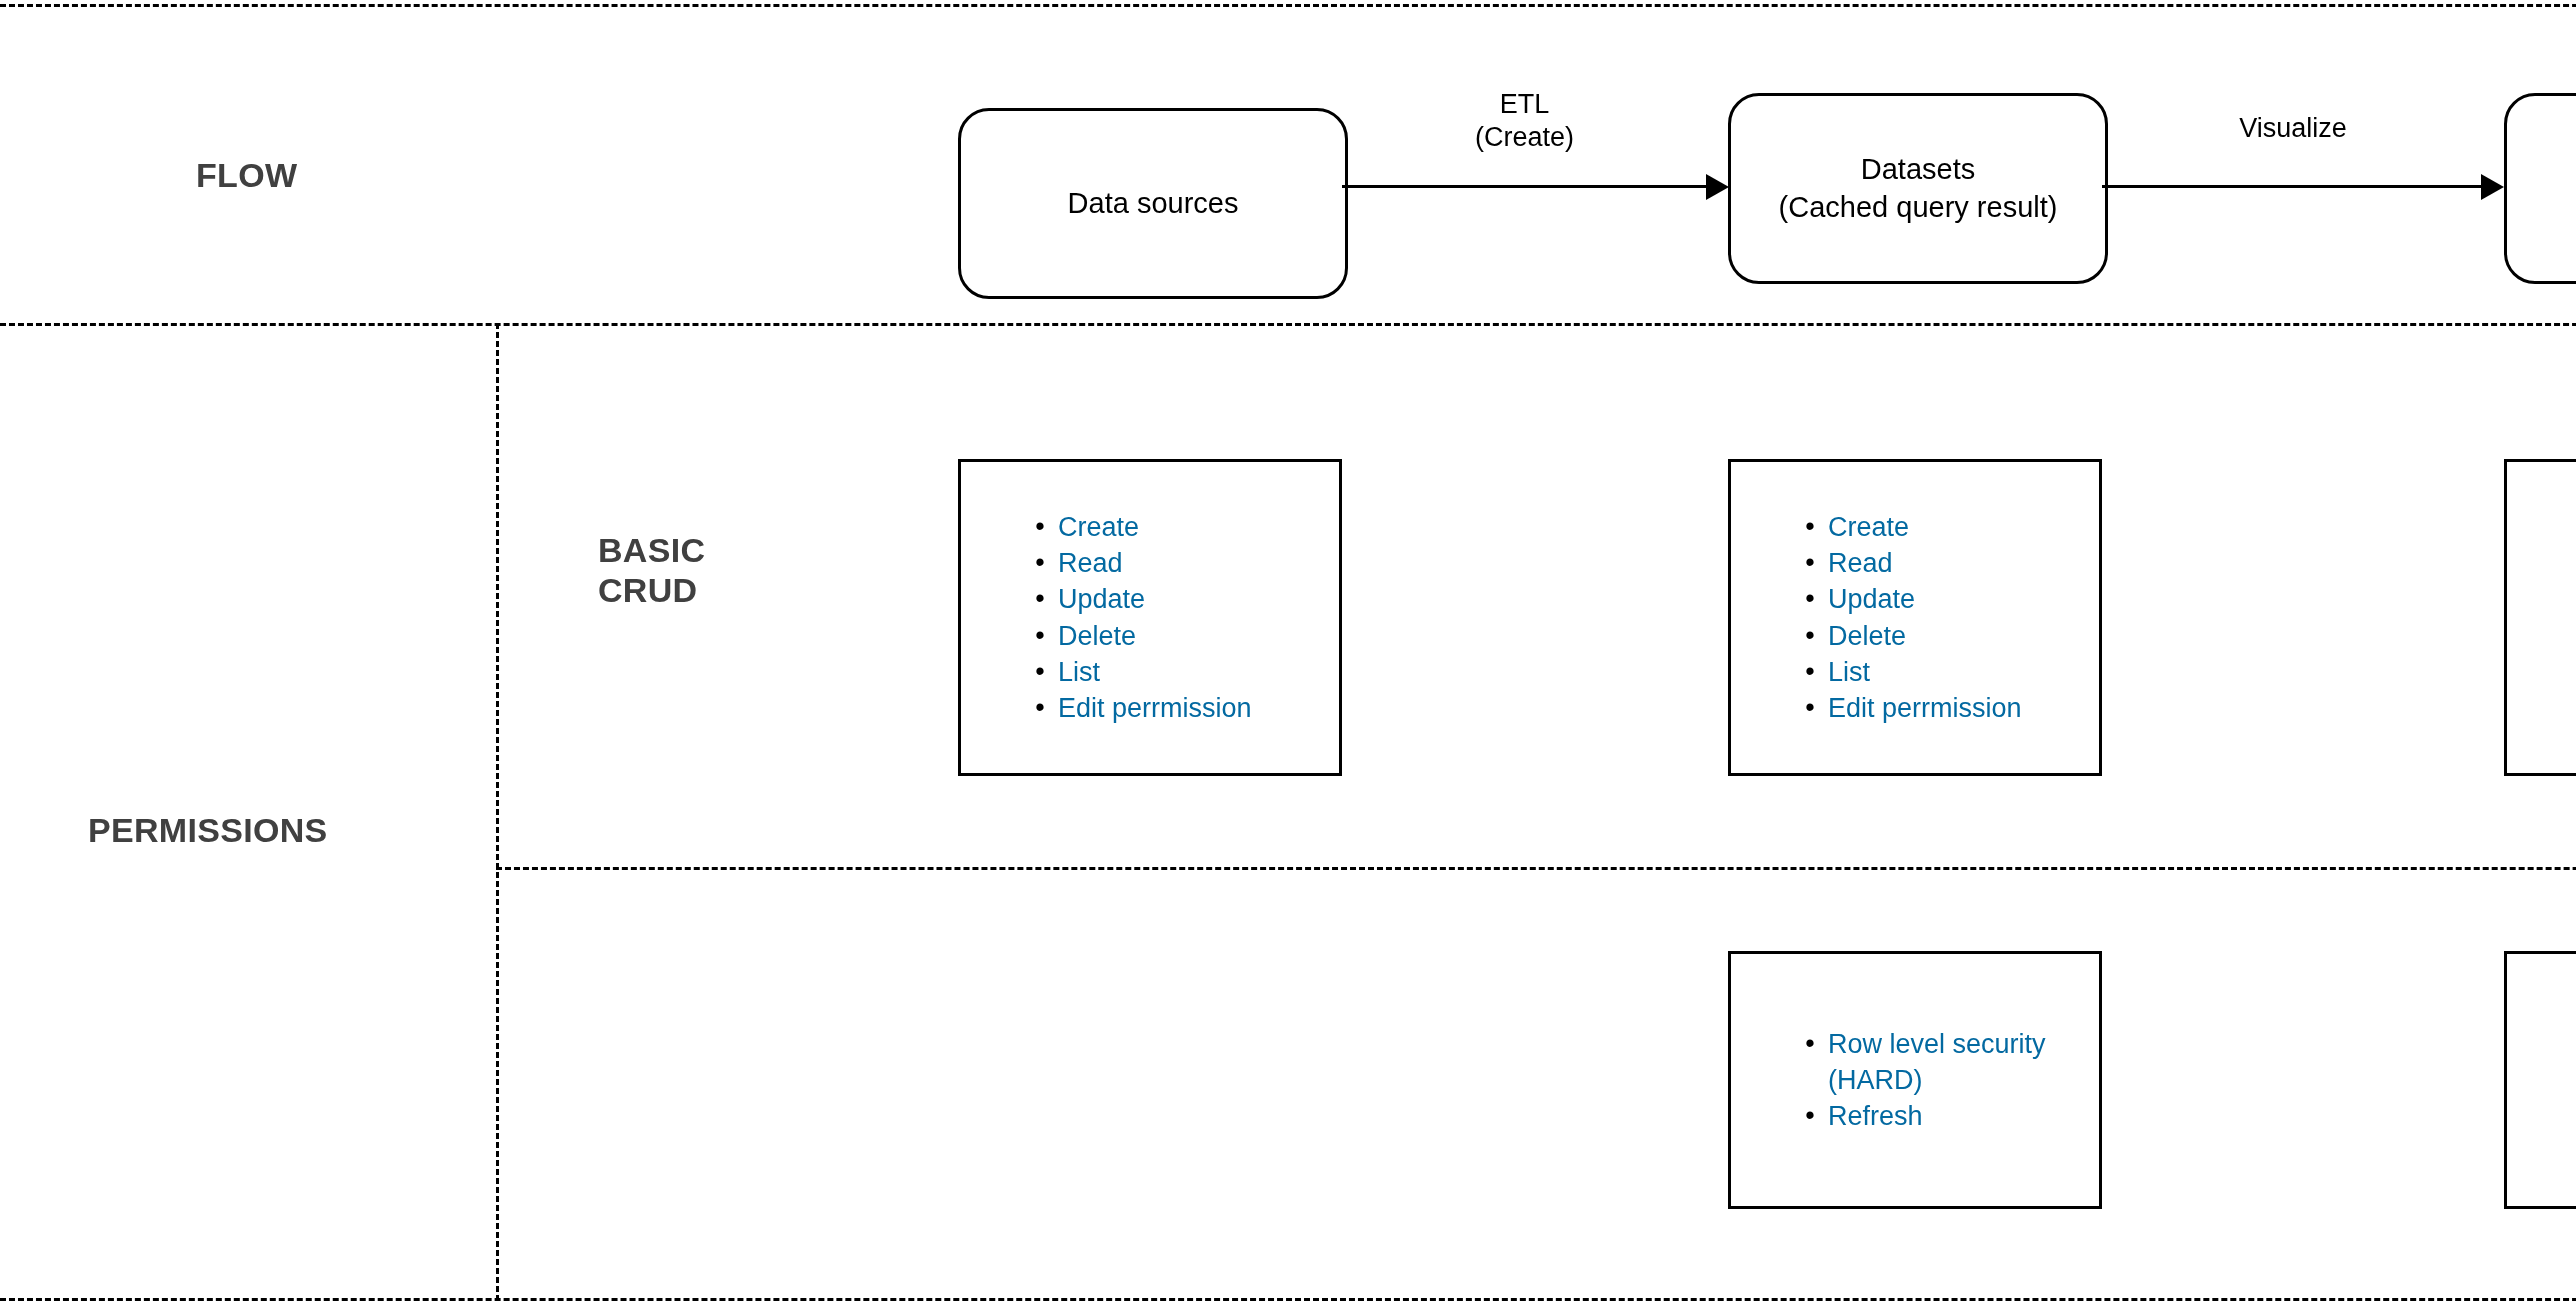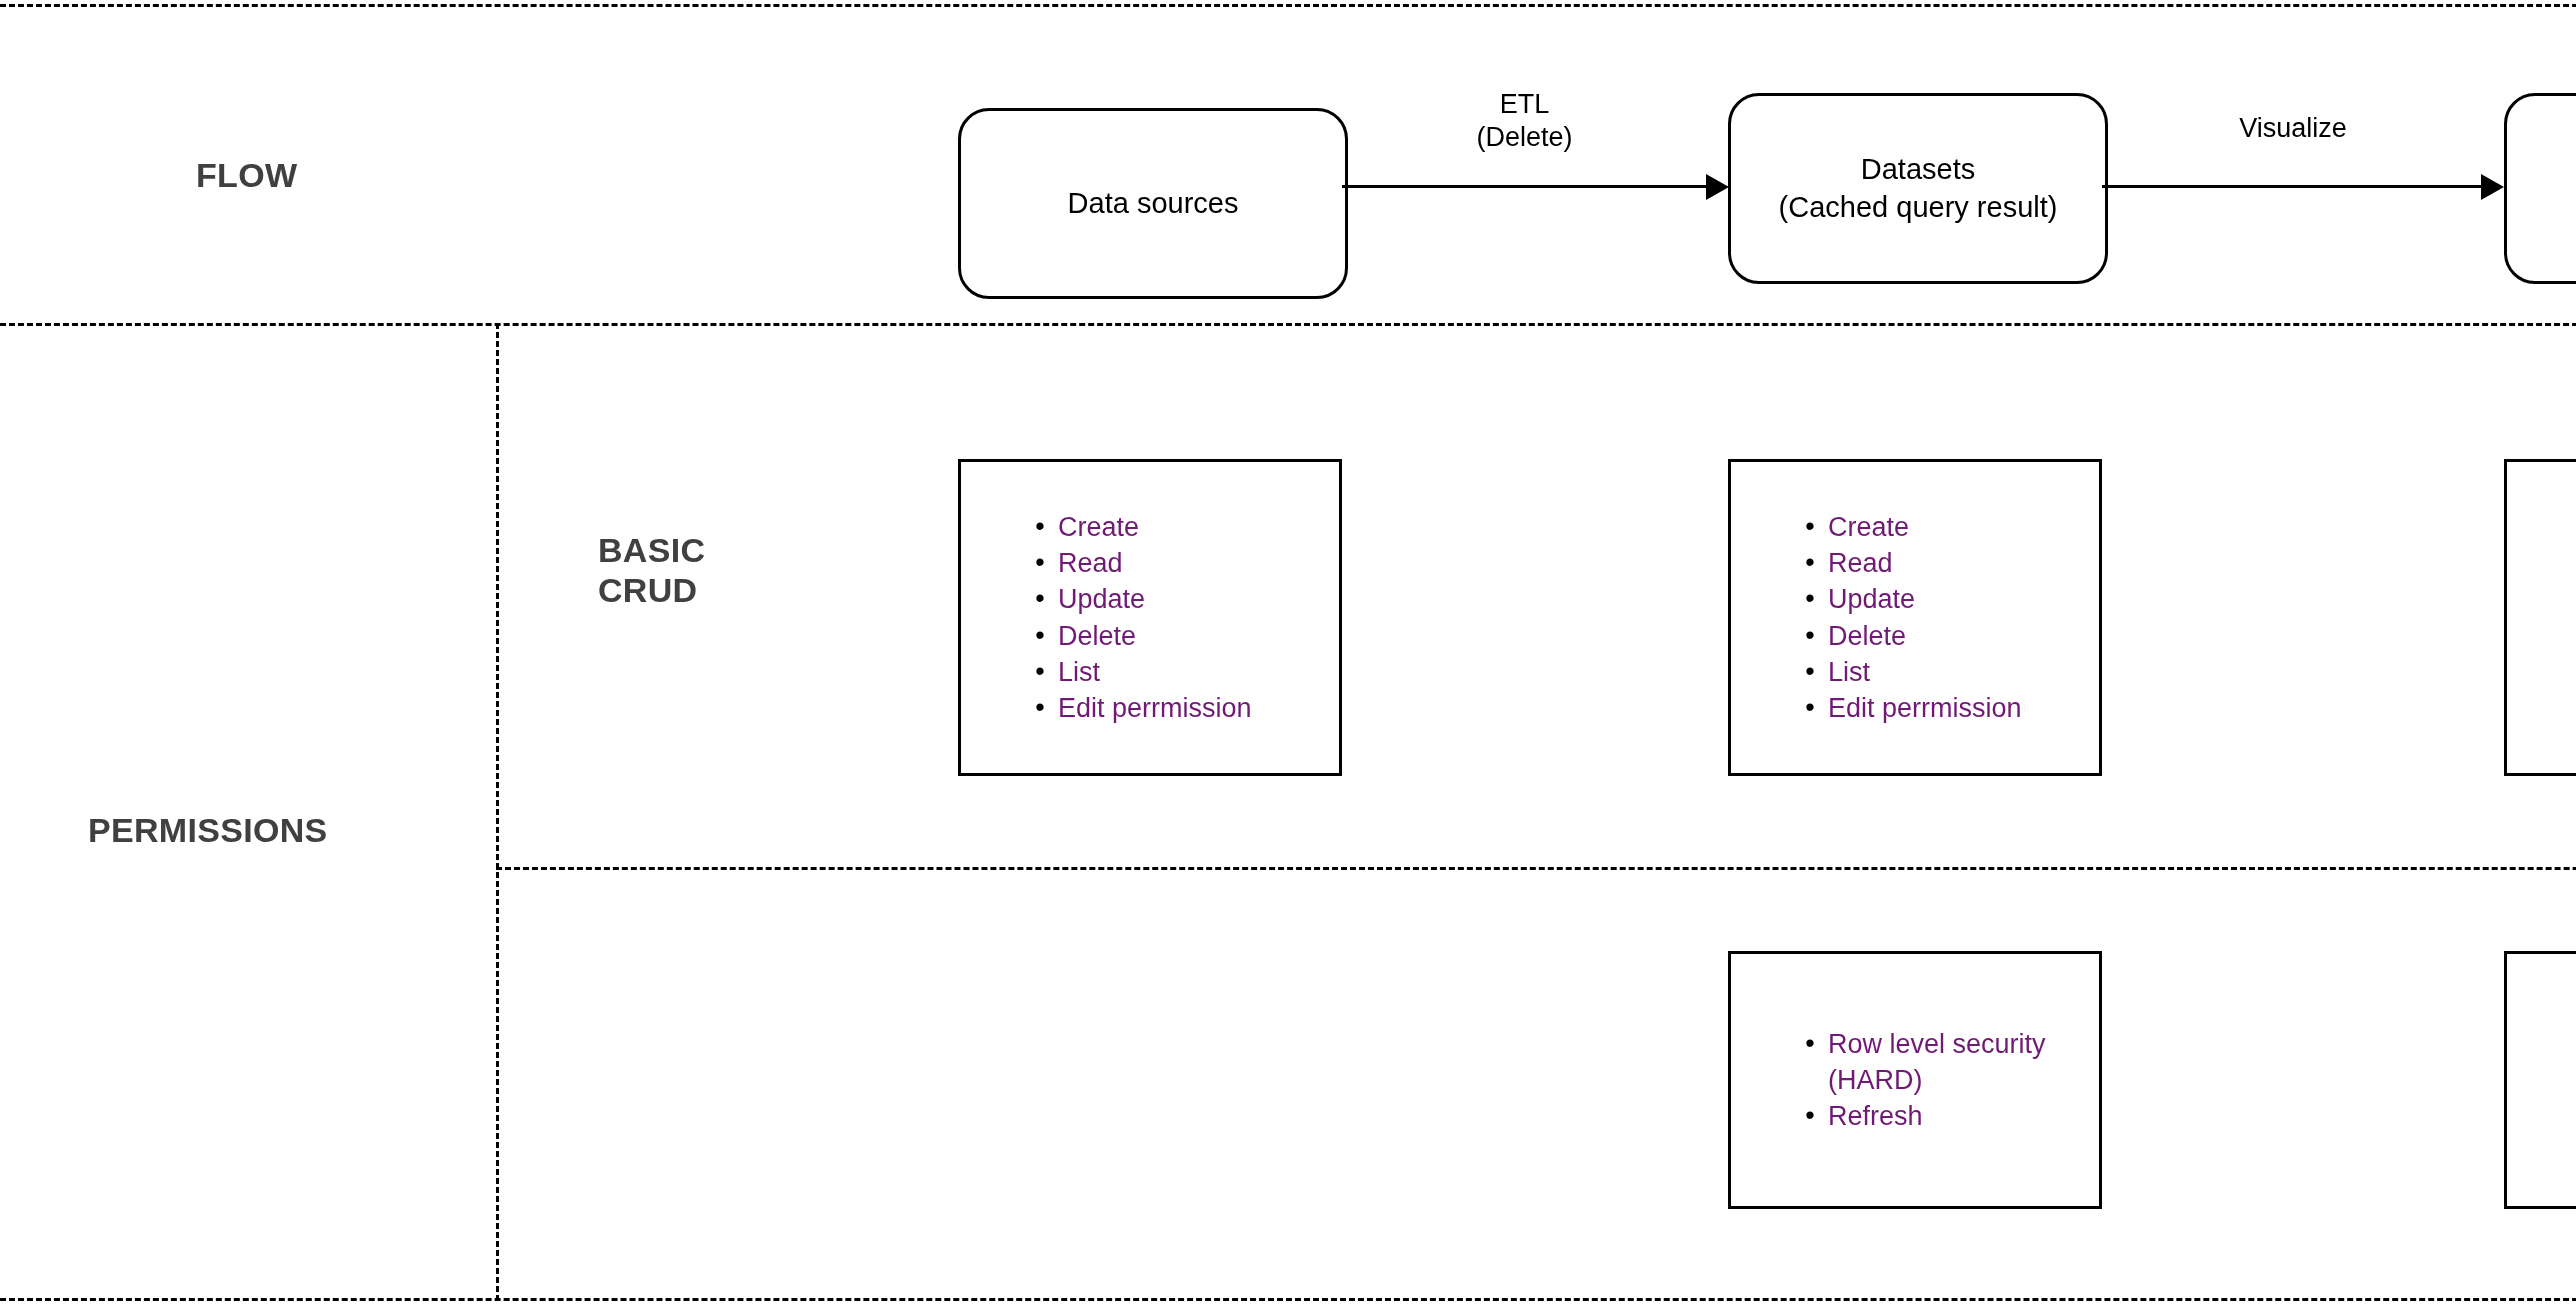--- a/index.html
+++ b/index.html
@@ -28,21 +28,21 @@
               border-bottom:13.4px solid transparent;
               border-left:23px solid #000;}
   .arrow-label{position:absolute;font-size:27px;text-align:center;
                white-space:pre-line;line-height:1.24;color:#000;}
 
   
   .perm-box{position:absolute;border:3.6px solid #000;background:#fff;
             box-sizing:border-box;display:flex;align-items:center;}
   .perm-box ul{margin:0;padding:0 0 0 0;list-style:none;width:100%;}
   .perm-box li{position:relative;font-size:27px;line-height:1.34;
-               padding-left:32px;color:#701a75;}
+               padding-left:32px;color:#0369a1;}
   .perm-box li::before{content:"\2022";position:absolute;left:9.3px;top:-1px;
                        font-size:27px;line-height:1.34;color:#000;}
   .pad-crud{padding:12.4px 9.3px 12.4px 65px;}
   .pad-spec{padding:0 20px 0 65px;}
 </style>
 </head>
 <body>
 
 <div id="stage">
 
@@ -69,21 +69,21 @@
 (Cached query result)</span>
   </div>
 
   <div class="flow-box" style="left:2504px;top:93px;width:374px;height:185px;">
     
   </div>
 
   <div class="arrow-line" style="left:1342px;top:185px;width:364px;"></div>
   <div class="arrow-head" style="left:1706px;top:174px;"></div>
   <div class="arrow-label" style="left:1406px;top:88px;width:237px;">ETL
-(Delete)</div>
+(Create)</div>
 
   <div class="arrow-line" style="left:2102px;top:185px;width:379px;"></div>
   <div class="arrow-head" style="left:2481px;top:174px;"></div>
   <div class="arrow-label" style="left:2190px;top:112px;width:206px;">Visualize</div>
 
   <div class="perm-box pad-crud" style="left:958px;top:459px;width:384px;height:317px;">
     <ul>
       <li>Create</li>
       <li>Read</li>
       <li>Update</li>

